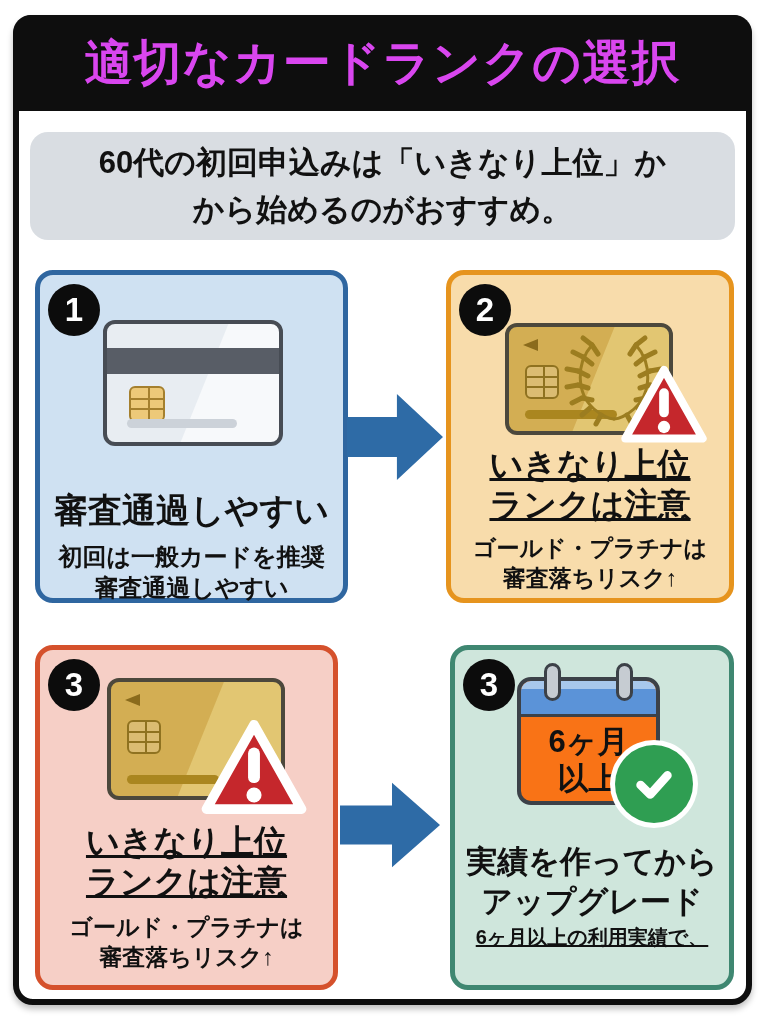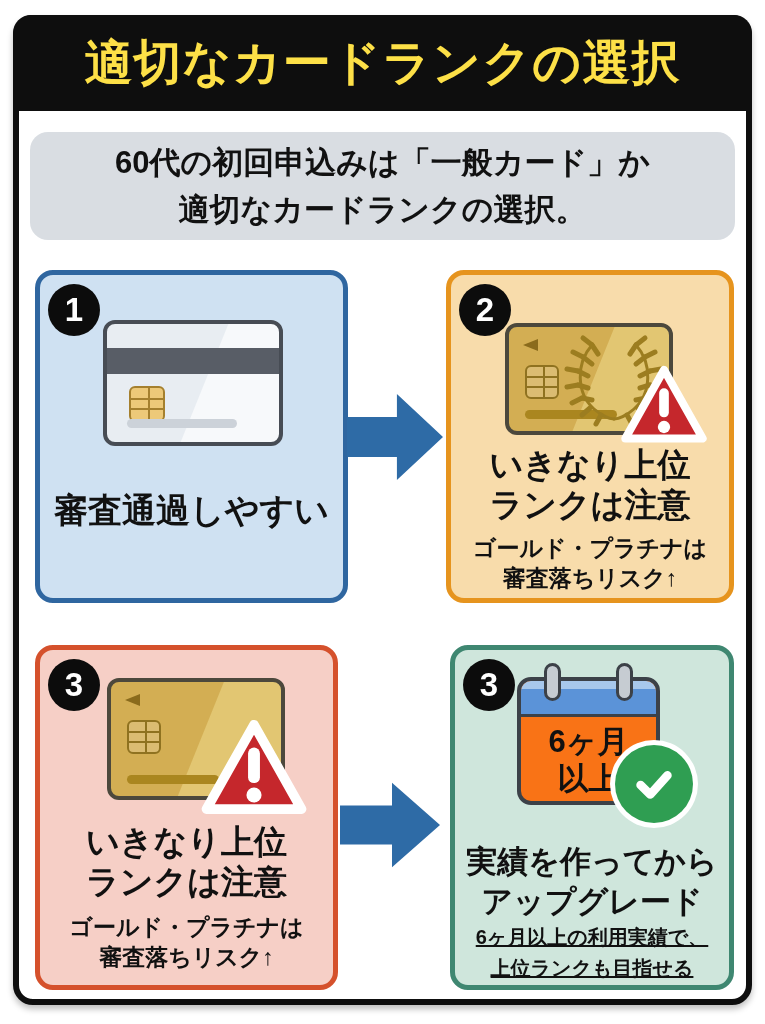--- a/index.html
+++ b/index.html
@@ -5,41 +5,41 @@
   html,body{margin:0;padding:0;background:#ffffff;}
   .page{position:relative;width:765px;height:1024px;background:#ffffff;overflow:hidden;
         font-family:"Liberation Sans","DejaVu Sans",sans-serif;color:#111;}
   *{box-sizing:border-box;}
 
   .frame{position:absolute;left:13px;top:15px;width:739px;height:990px;
          border:6px solid #0e0e0e;border-radius:20px;background:#fff;
          box-shadow:0 4px 6px rgba(0,0,0,0.25);}
   .header{position:absolute;left:13px;top:15px;width:739px;height:96px;background:#0e0e0e;
           border-radius:18px 18px 0 0;display:flex;align-items:center;justify-content:center;}
-  .header h1{margin:12px;color:#fde047;font-size:48px;font-weight:900;letter-spacing:1px;}
+  .header h1{margin:12px;color:#d946ef;font-size:48px;font-weight:900;letter-spacing:1px;}
 
   .intro{position:absolute;left:30px;top:132px;width:705px;height:108px;background:#d9dde2;
          border-radius:18px;display:flex;flex-direction:column;justify-content:center;
          text-align:center;font-size:31px;font-weight:900;line-height:47px;}
 
   .panel{position:absolute;border-radius:18px;}
   .p1{left:35px;top:270px;width:313px;height:333px;background:#cfe1f2;border:5px solid #2f66a0;}
   .p2{left:446px;top:270px;width:288px;height:333px;background:#f8dcab;border:5px solid #e6941e;}
   .p3{left:35px;top:645px;width:303px;height:345px;background:#f6cfc6;border:5px solid #d5512c;}
   .p4{left:450px;top:645px;width:284px;height:345px;background:#cfe6dc;border:5px solid #3f8771;}
 
   .badge{position:absolute;left:8px;top:9px;width:52px;height:52px;background:#0c0c0c;
          border-radius:50%;color:#fff;font-size:33px;font-weight:900;
          display:flex;align-items:center;justify-content:center;z-index:3;}
 
   .ttl{position:absolute;left:0;right:0;text-align:center;font-weight:900;}
   .sub{position:absolute;left:0;right:0;text-align:center;font-weight:800;}
   .p1 .ttl{top:214px;font-size:34px;line-height:42px;}
   .p1 .sub{top:266px;font-size:24px;line-height:31px;}
-  .p2 .ttl,.p3 .ttl{top:170px;font-size:33px;line-height:40px;}
+  .p2 .ttl,.p3 .ttl{top:170px;font-size:33px;line-height:40px;text-decoration:underline;}
   .p2 .sub,.p3 .sub{top:258px;font-size:23px;line-height:30px;}
   .p3 .ttl{top:172px;} .p3 .sub{top:262px;}
   .p4 .ttl{top:192px;font-size:31px;line-height:40px;}
   .p4 .sub{top:272px;font-size:20px;line-height:31px;text-decoration:underline;}
 
   
   .card-white{position:absolute;left:63px;top:45px;width:180px;height:126px;border-radius:12px;
               border:4px solid #474c54;overflow:hidden;
               background:linear-gradient(112deg,#e8edf2 55%,#f7f9fb 55.5%);}
   .stripe{position:absolute;left:-2px;right:-2px;top:24px;height:26px;background:#585d66;}
@@ -90,40 +90,44 @@
 
 <div class="page">
 
   <div class="frame"></div>
 
   <header class="header">
     <h1>適切なカードランクの選択</h1>
   </header>
 
   <div class="intro">
-    <div>60代の初回申込みは「一般カード」か</div>
-    <div>適切なカードランクの選択。</div>
+    <div>60代の初回申込みは「いきなり上位」か</div>
+    <div>から始めるのがおすすめ。</div>
   </div>
 
   <section class="panel p1">
     <div class="badge">
       <span>1</span>
     </div>
     <div class="card-white">
       <div class="stripe"></div>
       <div class="chip chip-white">
         <div class="gl gl-h1"></div>
         <div class="gl gl-h2"></div>
         <div class="gl gl-v"></div>
       </div>
       <div class="card-line"></div>
     </div>
     <div class="ttl">
       <div>審査通過しやすい</div>
       <div></div>
+    </div>
+    <div class="sub">
+      <div>初回は一般カードを推奨</div>
+      <div>審査通過しやすい</div>
     </div>
   </section>
 
   <section class="panel p2">
     <div class="badge">
       <span>2</span>
     </div>
     <div class="card-gold">
       <div class="gold-marker"></div>
       <div class="chip chip-gold">
@@ -229,21 +233,20 @@
       <svg width="46" height="46" viewBox="0 0 24 24">
         <path d="M5 12.5 L10 17.5 L19 7.5" stroke="#ffffff" stroke-width="4.5" fill="none" stroke-linecap="round" stroke-linejoin="round"></path>
       </svg>
     </div>
     <div class="ttl">
       <div>実績を作ってから</div>
       <div>アップグレード</div>
     </div>
     <div class="sub">
       <div>6ヶ月以上の利用実績で、</div>
-      <div>上位ランクも目指せる</div>
     </div>
   </section>
 
   <svg class="arrow arrow1" viewBox="0 0 100 100" preserveAspectRatio="none">
     <polygon points="0,30 52,30 52,7 100,50 52,93 52,70 0,70" fill="#2e6ba6"></polygon>
   </svg>
   <svg class="arrow arrow2" viewBox="0 0 100 100" preserveAspectRatio="none">
     <polygon points="0,30 52,30 52,7 100,50 52,93 52,70 0,70" fill="#2e6ba6"></polygon>
   </svg>
 

